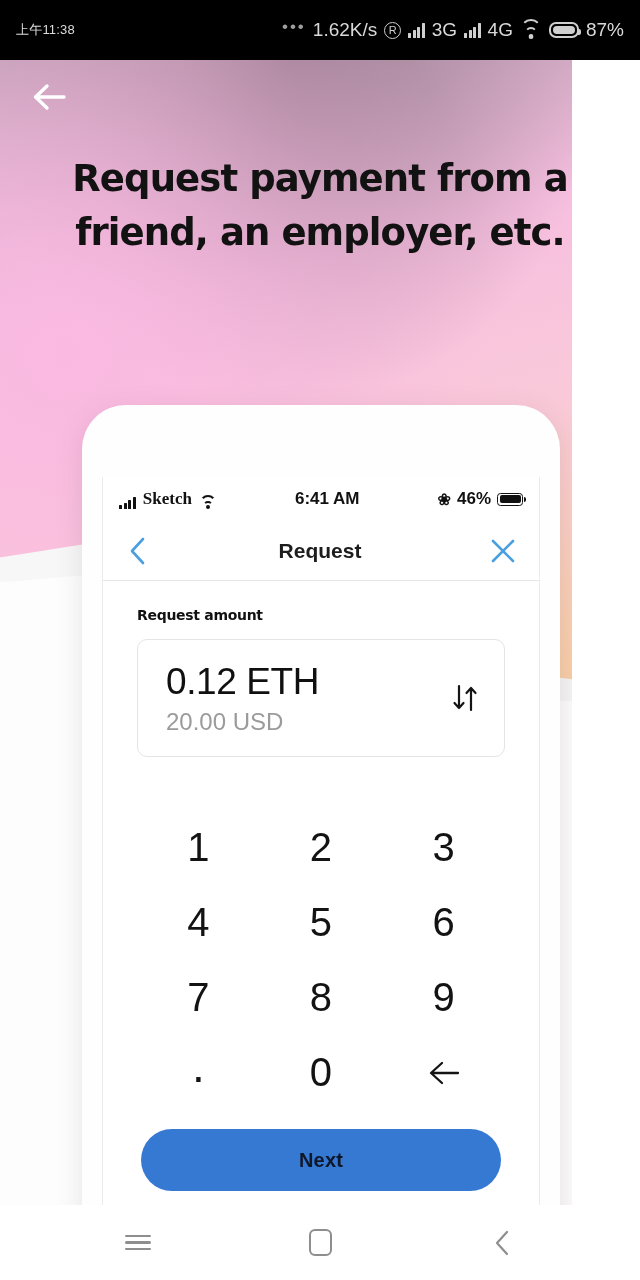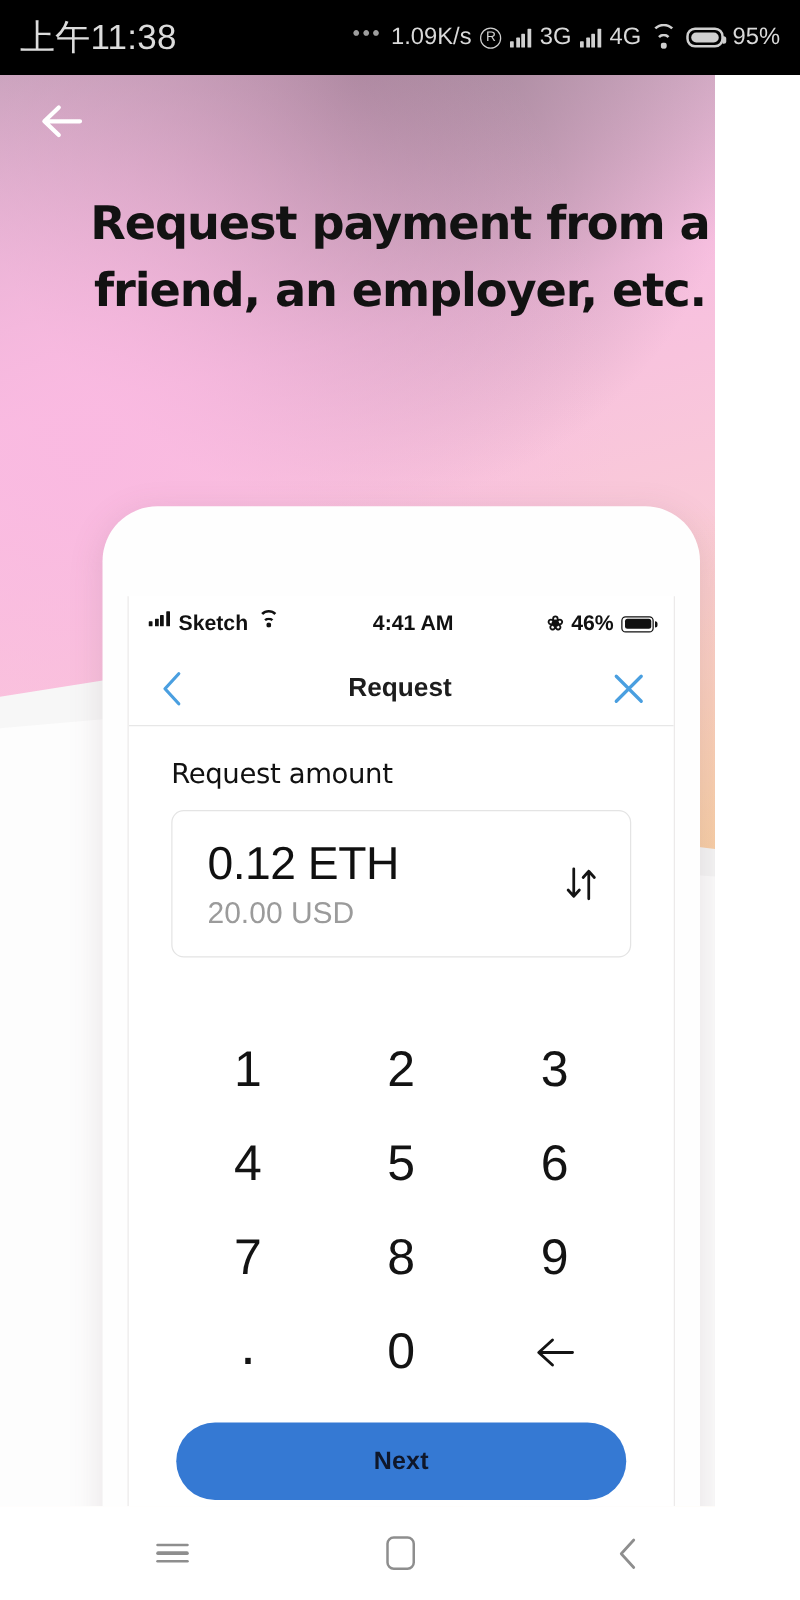--- a/index.html
+++ b/index.html
@@ -11,21 +11,21 @@
   }
   #root { position:relative; width:640px; height:1280px; overflow:hidden; background:#fff; }
 
   
   .sysbar {
     position:absolute; top:0; left:0; width:640px; height:60px;
     background:#000; color:#d8d8d8;
     display:flex; align-items:center; justify-content:space-between;
     padding:0 16px;
   }
-  .sysbar-left { font-size:28px; letter-spacing:.2px; color:#dcdcdc; }
+  .sysbar-left { font-size:13px; letter-spacing:.2px; color:#dcdcdc; }
   .sysbar-right { display:flex; align-items:center; gap:7px; font-size:19px; color:#d9d9d9; }
   .dots { letter-spacing:2px; font-size:17px; color:#9e9e9e; position:relative; top:-3px; }
   .reg-icon {
     display:inline-block; width:17px; height:17px; border:1.6px solid #cfcfcf;
     border-radius:50%; font-size:11px; line-height:14px; text-align:center; color:#cfcfcf;
   }
   .bars { display:inline-flex; align-items:flex-end; gap:1.5px; height:16px; }
   .bars i { display:block; width:3px; background:#d0d0d0; border-radius:.5px; }
   .bars i:nth-child(1){height:5px;} .bars i:nth-child(2){height:8px;}
   .bars i:nth-child(3){height:11px;} .bars i:nth-child(4){height:15px;}
@@ -99,21 +99,21 @@
     background:#ffffff; overflow:hidden;
     border-left:1px solid #eceaea; border-right:1px solid #eceaea;
   }
 
   
   .ios-status {
     height:44px; display:flex; align-items:center; justify-content:space-between;
     padding:0 16px; font-size:17px; font-weight:bold; color:#111;
     font-family:"Liberation Sans", sans-serif;
   }
-  .ios-left { display:flex; align-items:flex-start; gap:7px; }
+  .ios-left { display:flex; align-items:flex-end; gap:7px;font-family:Liberation Serif, serif; }
   .ios-bars { display:inline-flex; align-items:flex-end; gap:1.6px; height:12px; }
   .ios-bars i { display:block; width:3px; background:#111; border-radius:.5px; }
   .ios-bars i:nth-child(1){height:4px;} .ios-bars i:nth-child(2){height:6.5px;}
   .ios-bars i:nth-child(3){height:9px;} .ios-bars i:nth-child(4){height:12px;}
   .ios-wifi { position:relative; width:18px; height:13px; }
   .ios-wifi span { position:absolute; left:50%; transform:translateX(-50%);
     border:2px solid #111; border-bottom-color:transparent;
     border-left-color:transparent; border-right-color:transparent; border-radius:50%; }
   .ios-wifi span:nth-child(1){ width:17px; height:17px; bottom:-3px; }
   .ios-wifi span:nth-child(2){ width:10px; height:10px; bottom:-2px; }
@@ -129,22 +129,22 @@
     height:60px; display:flex; align-items:center; justify-content:space-between;
     padding:0 22px; border-bottom:1px solid #e7e7e7;
   }
   .nav-chevron { width:26px; height:30px; cursor:pointer; }
   .nav-title { font-size:21px; color:#1d1d1d; font-family:"Liberation Sans", sans-serif;font-weight:bold; }
   .nav-close { width:28px; height:28px; cursor:pointer; }
 
   
   .amount-section { padding:26px 34px 0 34px; }
   .amount-label {
-    font-family:"DejaVu Sans", sans-serif; font-weight:normal;
-    font-size:22px; color:#111; letter-spacing:-0.3px;
+    font-family:"DejaVu Sans", sans-serif; font-weight:bold;
+    font-size:14px; color:#111; letter-spacing:-0.3px;
   }
   .amount-box {
     margin-top:16px; border:1px solid #e4e4e4; border-radius:10px;
     height:118px; display:flex; align-items:center; justify-content:space-between;
     padding:0 22px 0 28px; background:#fff;
   }
   .amount-main { font-size:37px; color:#101010; letter-spacing:-0.4px;
     font-family:"Liberation Sans", sans-serif; }
   .amount-sub { margin-top:5px; font-size:24px; color:#9b9b9b;
     font-family:"Liberation Sans", sans-serif; }
@@ -185,21 +185,21 @@
 </style>
 </head>
 <body>
 
 <div id="root">
 
   <div class="sysbar">
     <div class="sysbar-left">上午11:38</div>
     <div class="sysbar-right">
       <span class="dots">•••</span>
-      <span>1.09K/s</span>
+      <span>1.62K/s</span>
       <span class="reg-icon">R</span>
       <span class="bars">
           <i></i>
           <i></i>
           <i></i>
           <i></i>
         </span>
       <span>3G</span>
       <span class="bars">
           <i></i>
@@ -209,21 +209,21 @@
         </span>
       <span>4G</span>
       <span class="wifi-ic">
           <span></span>
           <span></span>
           <span></span>
         </span>
       <span class="batt">
           <i></i>
         </span>
-      <span>95%</span>
+      <span>87%</span>
     </div>
   </div>
 
   <div class="hero">
     <div class="swoosh-left"></div>
     <div class="swoosh-left2"></div>
     <div class="swoosh-right"></div>
     <div class="swoosh-right2"></div>
 
     <div class="back-arrow">
@@ -245,21 +245,21 @@
                 <i></i>
                 <i></i>
               </span>
             <span>Sketch</span>
             <span class="ios-wifi">
                 <span></span>
                 <span></span>
                 <span></span>
               </span>
           </div>
-          <div>4:41 AM</div>
+          <div>6:41 AM</div>
           <div class="ios-right">
             <span class="bt-icon">❀</span>
             <span>46%</span>
             <span class="ios-batt">
                 <i></i>
               </span>
           </div>
         </div>
 
         <div class="ios-nav">

